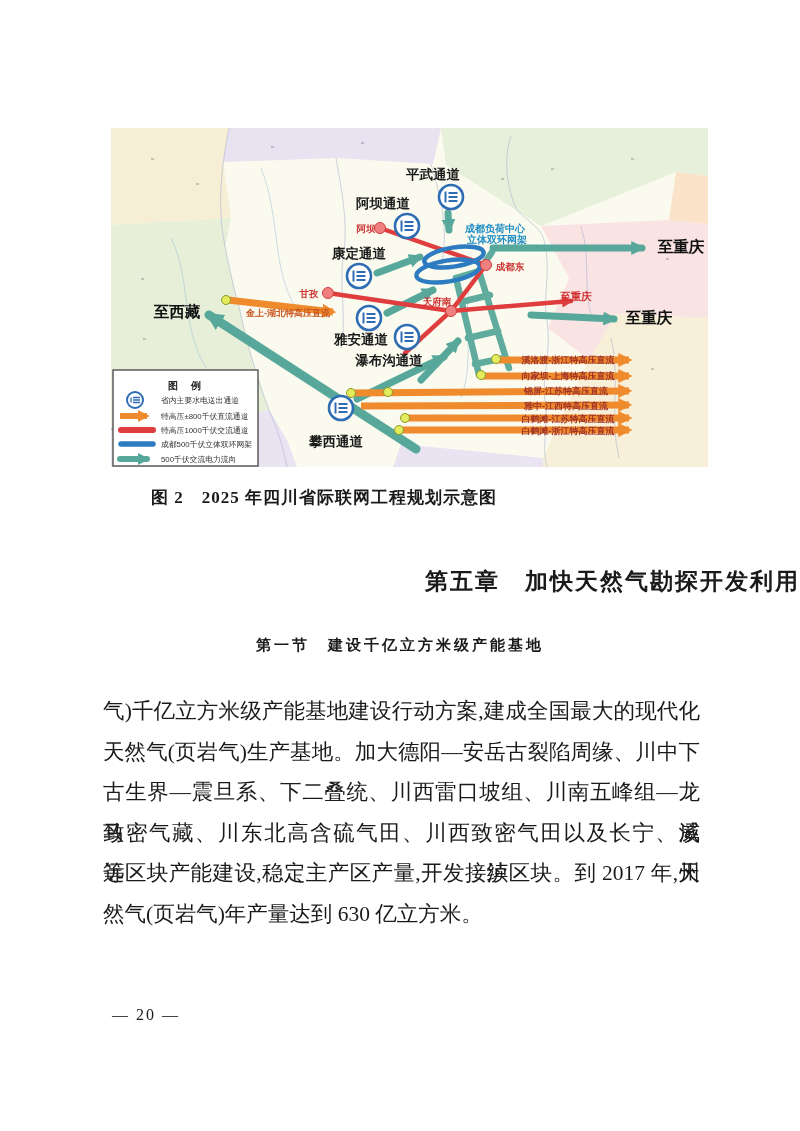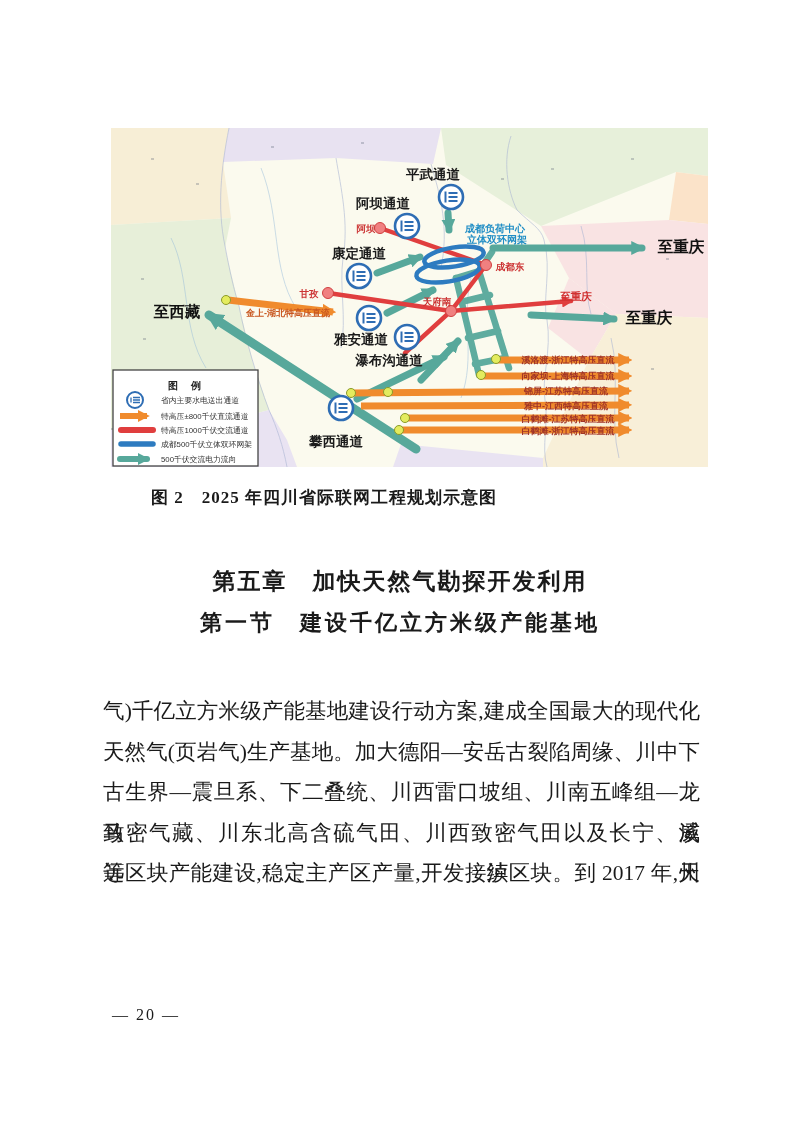--- a/index.html
+++ b/index.html
@@ -7,24 +7,24 @@
     --iconblue:#2e6db4; --bluelbl:#1f8dc5; --redlbl:#cc3333; --uhvlbl:#a03428;
     --ydot:#e4ec5e; --rdot:#f08080;
   }
   html,body{margin:0;padding:0;background:#ffffff;}
   .page{position:relative;width:800px;height:1131px;background:#fff;overflow:hidden;
         font-family:"Liberation Serif",serif;color:#1a1a1a;
         border-right:2px solid #ececec;}
   .map-wrap{position:absolute;left:111px;top:128px;width:597px;height:339px;}
   .caption{position:absolute;left:0;top:486px;width:648px;text-align:center;
            font-size:17px;font-weight:bold;letter-spacing:1px;}
-  .chapter{position:absolute;left:0;top:566px;width:800px;text-align:center;
+  .chapter{position:absolute;left:0;top:566px;width:800px;text-align:right;
            font-family:"Liberation Sans",sans-serif;font-weight:bold;font-size:23px;letter-spacing:2px;}
-  .section{position:absolute;left:0;top:608px;width:800px;text-align:center;
-           font-size:22px;font-weight:bold;letter-spacing:3px;}
+  .section{position:absolute;left:0;top:636px;width:800px;text-align:center;
+           font-size:15px;font-weight:bold;letter-spacing:3px;}
   .body-text{position:absolute;left:103px;top:691px;width:597px;font-size:21.5px;}
   .body-line{height:40.5px;line-height:40.5px;text-align:justify;white-space:nowrap;}
   .body-line.j{text-align-last:justify;white-space:normal;}
   .body-line.indent{padding-left:44px;}
   .pagenum{position:absolute;left:112px;top:1006px;font-size:16px;letter-spacing:2px;}
 
   
   text{text-anchor:middle;}
   .lbl-black{font:bold 13.5px "Liberation Sans",sans-serif;fill:#1b1b1b;}
   .lbl-big{font:bold 15.5px "Liberation Sans",sans-serif;fill:#111;}
@@ -225,15 +225,16 @@
 
   <div class="caption">图 2　2025 年四川省际联网工程规划示意图</div>
   <div class="chapter">第五章　加快天然气勘探开发利用</div>
   <div class="section">第一节　建设千亿立方米级产能基地</div>
   <div class="body-text">
       <div class="body-line j">气)千亿立方米级产能基地建设行动方案,建成全国最大的现代化</div>
       <div class="body-line j">天然气(页岩气)生产基地。加大德阳—安岳古裂陷周缘、川中下</div>
       <div class="body-line j">古生界—震旦系、下二叠统、川西雷口坡组、川南五峰组—龙马溪</div>
       <div class="body-line j">致密气藏、川东北高含硫气田、川西致密气田以及长宁、威远、泸州</div>
       <div class="body-line j">等区块产能建设,稳定主产区产量,开发接续区块。到 2017 年,天</div>
+      <div class="body-line">然气(页岩气)年产量达到 630 亿立方米。</div>
     </div>
   <div class="pagenum">— 20 —</div>
 </div>
 
 </body></html>

